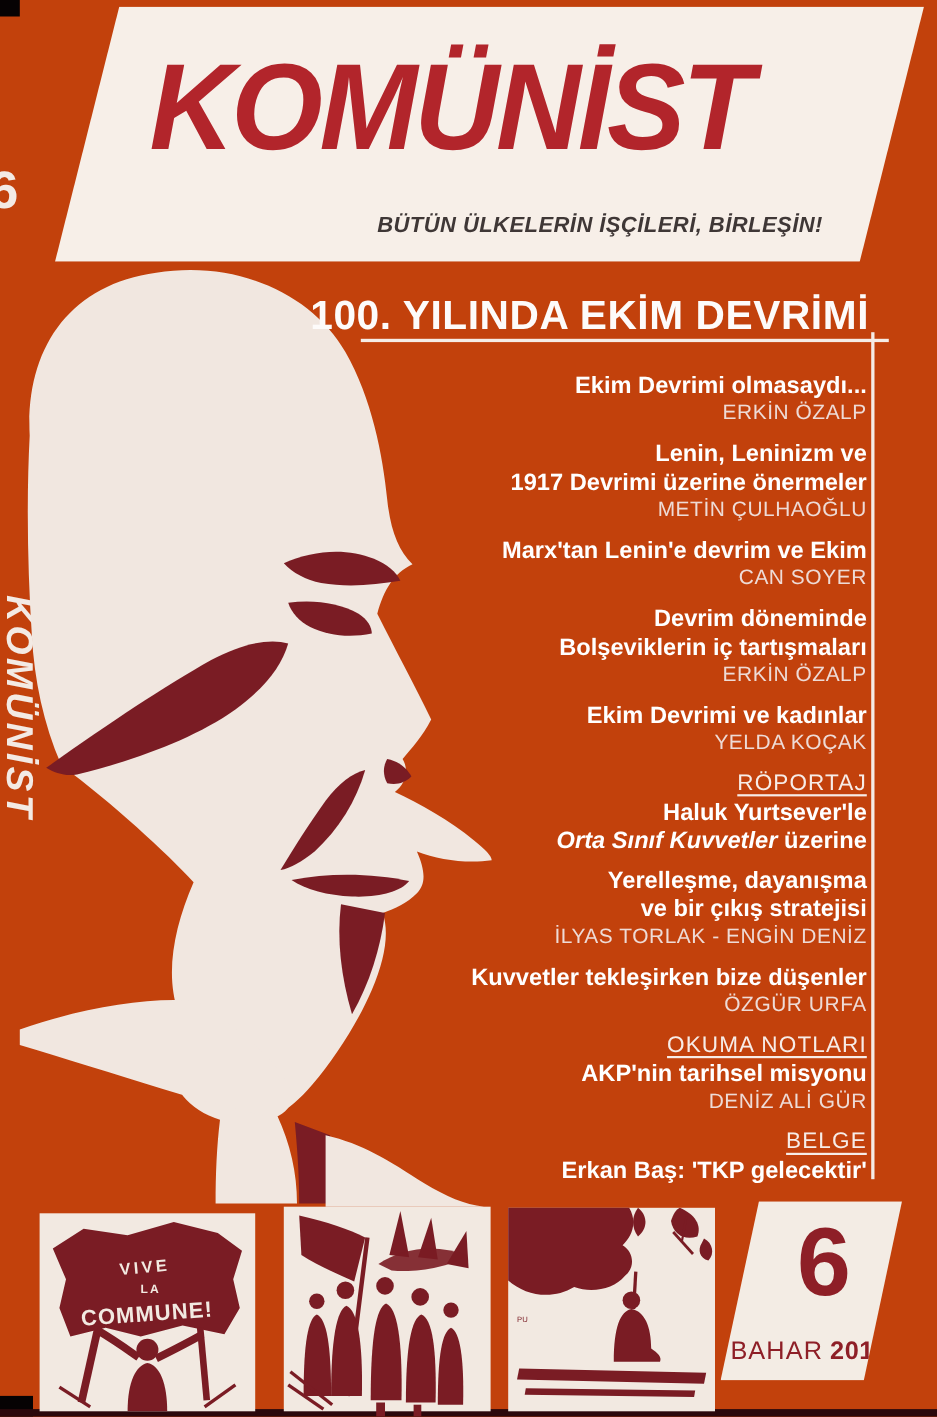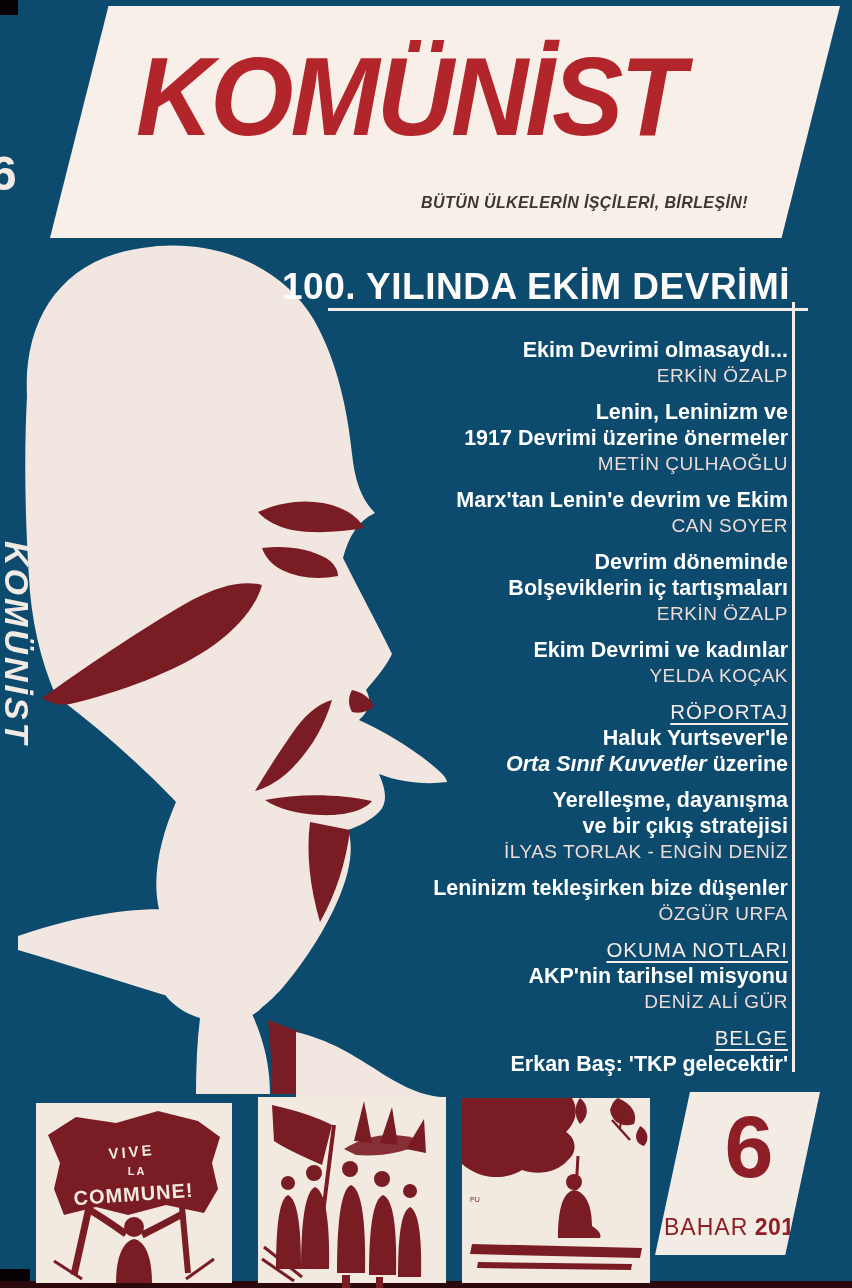--- a/index.html
+++ b/index.html
@@ -1,36 +1,36 @@
 <!DOCTYPE html>
 <html><head>
 <meta charset="utf-8">
 <style>
   html,body{margin:0;padding:0;background:#3a0e13;}
   .cover{
     position:relative;width:852px;height:1288px;margin:0 auto;
-    background:#0c4a6e;overflow:hidden;
+    background:#c2410c;overflow:hidden;
     font-family:"Liberation Sans",sans-serif;
   }
   .abs{position:absolute;}
 
   
   .title-box{
     left:50px;top:6px;width:790px;height:232px;background:#f7efe8;
     clip-path:polygon(7.4% 0,100% 0,92.6% 100%,0 100%);
   }
   .masthead{
     position:absolute;left:86px;top:30px;width:640px;
     font-size:107px;font-weight:700;font-style:italic;line-height:1.15;
     letter-spacing:-3px;color:#b2252b;white-space:nowrap;
     transform:scaleY(1.04);
   }
   .tagline{
     position:absolute;right:92px;top:188px;
-    font-size:16px;font-weight:700;font-style:italic;color:#3f3736;
+    font-size:20px;font-weight:700;font-style:italic;color:#3f3736;
     letter-spacing:.4px;white-space:nowrap;
   }
 
   
   .corner-sq-top{left:0;top:0;width:18px;height:15px;background:#060203;}
   .corner-sq-bottom{left:0;top:1269px;width:30px;height:19px;background:#060203;}
   .edge-issue-number{
     left:-10px;top:146px;font-size:48px;font-weight:700;color:#f3eae4;
   }
   .spine-title{
@@ -203,21 +203,21 @@
         <div class="toc-title"><span class="it">Orta Sınıf Kuvvetler</span><span> üzerine</span></div>
       </div>
 
     <div class="toc-group">
         <div class="toc-title"><span>Yerelleşme, dayanışma</span></div>
         <div class="toc-title"><span>ve bir çıkış stratejisi</span></div>
         <div class="toc-author">İLYAS TORLAK - ENGİN DENİZ</div>
       </div>
 
     <div class="toc-group">
-        <div class="toc-title"><span>Leninizm tekleşirken bize düşenler</span></div>
+        <div class="toc-title"><span>Kuvvetler tekleşirken bize düşenler</span></div>
         <div class="toc-author">ÖZGÜR URFA</div>
       </div>
 
     <div class="toc-group">
         <div class="toc-section">OKUMA NOTLARI</div>
         <div class="toc-title"><span>AKP'nin tarihsel misyonu</span></div>
         <div class="toc-author">DENİZ ALİ GÜR</div>
       </div>
 
     <div class="toc-group">

